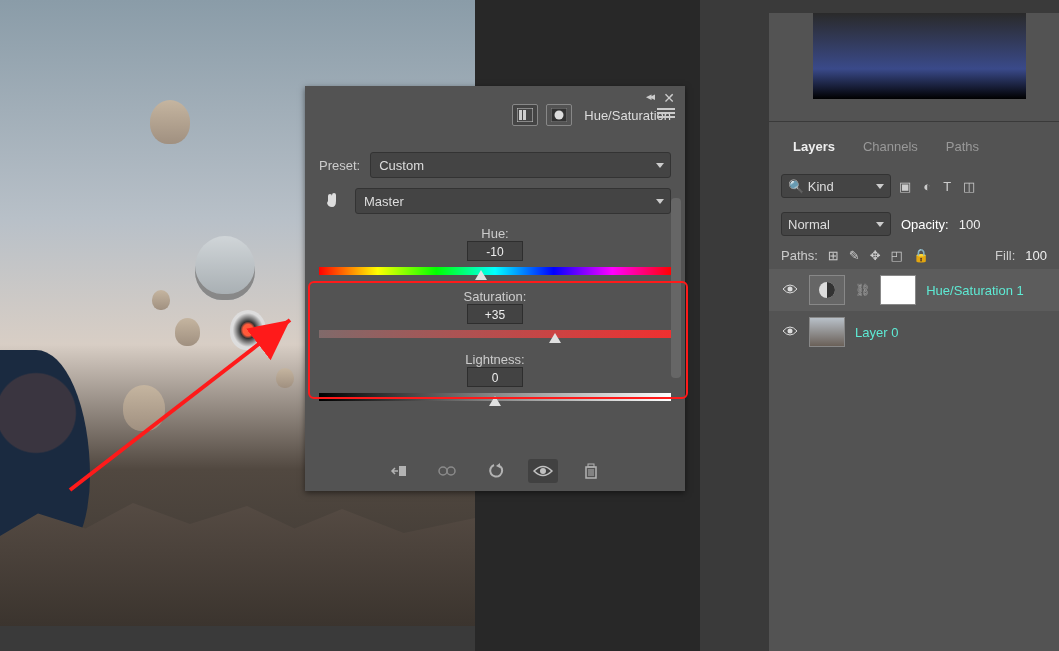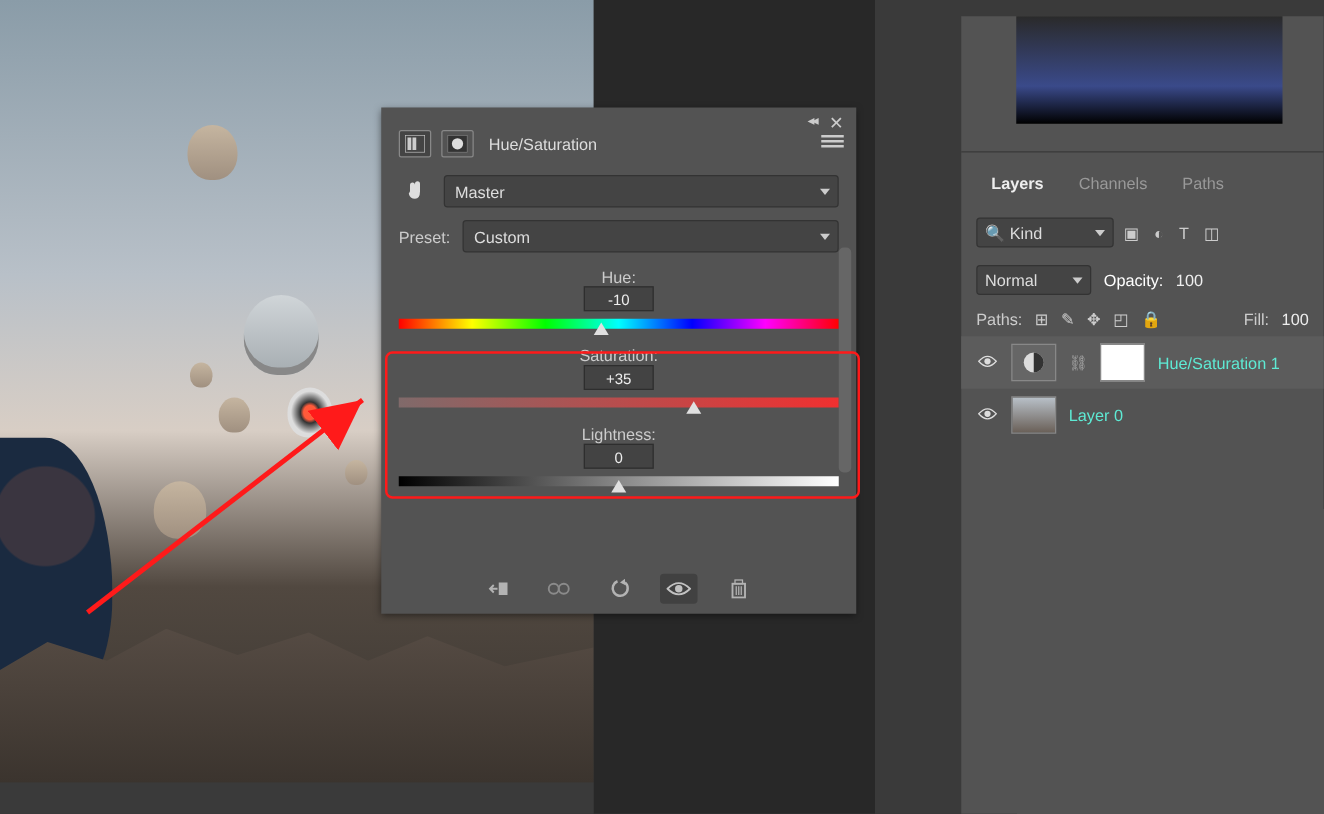--- a/index.html
+++ b/index.html
@@ -22,21 +22,21 @@
 
 
 .prop-panel { position:absolute; left:305px; top:86px; width:380px; height:405px; background:#535353; box-shadow: 0 2px 6px rgba(0,0,0,0.5); }
 .prop-collapse { position:absolute; right:32px; top:4px; color:#ccc; font-size:11px; letter-spacing:-2px; cursor:pointer; }
 .prop-close { position:absolute; right:10px; top:4px; color:#ccc; font-size:14px; cursor:pointer; }
 .prop-tabbar { height:32px; display:flex; align-items:center; padding: 14px 0 0 8px; }
 .prop-tab { background:#535353; padding:6px 12px; font-weight:600; color:#eee; }
 .prop-menu { position:absolute; right:10px; top:20px; width:18px; height:12px; }
 .prop-menu span { display:block; height:2px; background:#ccc; margin:2px 0; }
 .prop-body { padding: 12px 14px; }
-.adj-icons { display:flex; align-items:center; gap:8px; margin: 6px 0 14px; }
+.adj-icons { display:flex; align-items:center; gap:8px; margin: 6px 0 26px; justify-content: flex-end; }
 .adj-icon-box { width:26px; height:22px; border:1px solid #888; border-radius:2px; display:flex; align-items:center; justify-content:center; }
 .adj-icon-box.active { background:#444; }
 .adj-icon-box svg { width:16px; height:14px; }
 .adj-label { color:#ddd; margin-left:4px; }
 .preset-row { display:flex; align-items:center; gap:10px; margin:10px 0; }
 .select { flex:1; background:#444; border:1px solid #333; border-radius:3px; height:26px; display:flex; align-items:center; padding:0 8px; color:#ddd; position:relative; }
 .select .chev { position:absolute; right:6px; }
 .hand-icon { width:26px; height:26px; display:flex; align-items:center; justify-content:center; }
 
 .slider-block { margin: 12px 0 6px; }
@@ -67,21 +67,21 @@
 .panel-tabs { display:flex; padding:0 12px; gap:4px; }
 .panel-tab { padding:8px 12px; color:#999; cursor:pointer; }
 .panel-tab.active { color:#eee; font-weight:600; }
 
 .filter-row { display:flex; align-items:center; gap:8px; padding:12px 12px 8px; }
 .kind-select { width:110px; background:#444; border:1px solid #333; border-radius:3px; height:24px; display:flex; align-items:center; padding:0 6px; color:#ddd; position:relative; }
 .filter-icons { display:flex; gap:12px; color:#ccc; }
 .filter-icons span { cursor:pointer; }
 
 .blend-row { display:flex; align-items:center; padding:6px 12px; gap:10px; }
-.blend-select { width:92px; background:#444; border:1px solid #333; border-radius:3px; height:24px; display:flex; align-items:center; padding:0 6px; color:#ddd; position:relative; }
+.blend-select { width:110px; background:#444; border:1px solid #333; border-radius:3px; height:24px; display:flex; align-items:center; padding:0 6px; color:#ddd; position:relative; }
 .opacity-label { color:#ffffff;text-align:right; }
 .pct { color:#eee; }
 
 .lock-row { display:flex; align-items:center; gap:10px; padding:6px 12px; color:#ccc; }
 .lock-icons { display:flex; gap:10px; }
 
 .layer-item { display:flex; align-items:center; gap:10px; padding:6px 12px; }
 .layer-item.selected { background:#5c5c5c; }
 .eye { width:18px; text-align:center; color:#ddd; cursor:pointer; }
 .layer-thumb { width:36px; height:30px; border:1px solid #888; background:#777; display:flex; align-items:center; justify-content:center; }
@@ -130,35 +130,35 @@
       <div class="adj-icon-box">
         <svg viewBox="0 0 16 14">
             <rect x="0" y="0" width="16" height="14" fill="#333" stroke="#888"></rect>
             <circle cx="8" cy="7" r="4.5" fill="#ddd"></circle>
           </svg>
       </div>
       <span class="adj-label">Hue/Saturation</span>
     </div>
 
     <div class="preset-row">
+      <span>Preset:</span>
+      <div class="select">
+        <span>Custom</span>
+        <span class="chev"></span>
+      </div>
+    </div>
+
+    <div class="preset-row">
       <div class="hand-icon">
         <svg width="20" height="20" viewBox="0 0 20 20">
             <path d="M6 10 L6 5 Q6 3 8 3 Q10 3 10 5 L10 4 Q10 2 12 2 Q14 2 14 4 L14 10 Q14 16 10 16 Q6 16 5 12 Z" fill="#ddd"></path>
           </svg>
       </div>
       <div class="select">
         <span>Master</span>
-        <span class="chev"></span>
-      </div>
-    </div>
-
-    <div class="preset-row">
-      <span>Preset:</span>
-      <div class="select">
-        <span>Custom</span>
         <span class="chev"></span>
       </div>
     </div>
 
     <div class="slider-block">
       <div class="slider-row">
         <span>Hue:</span>
         <div class="slider-val">-10</div>
       </div>
       <div class="track">

